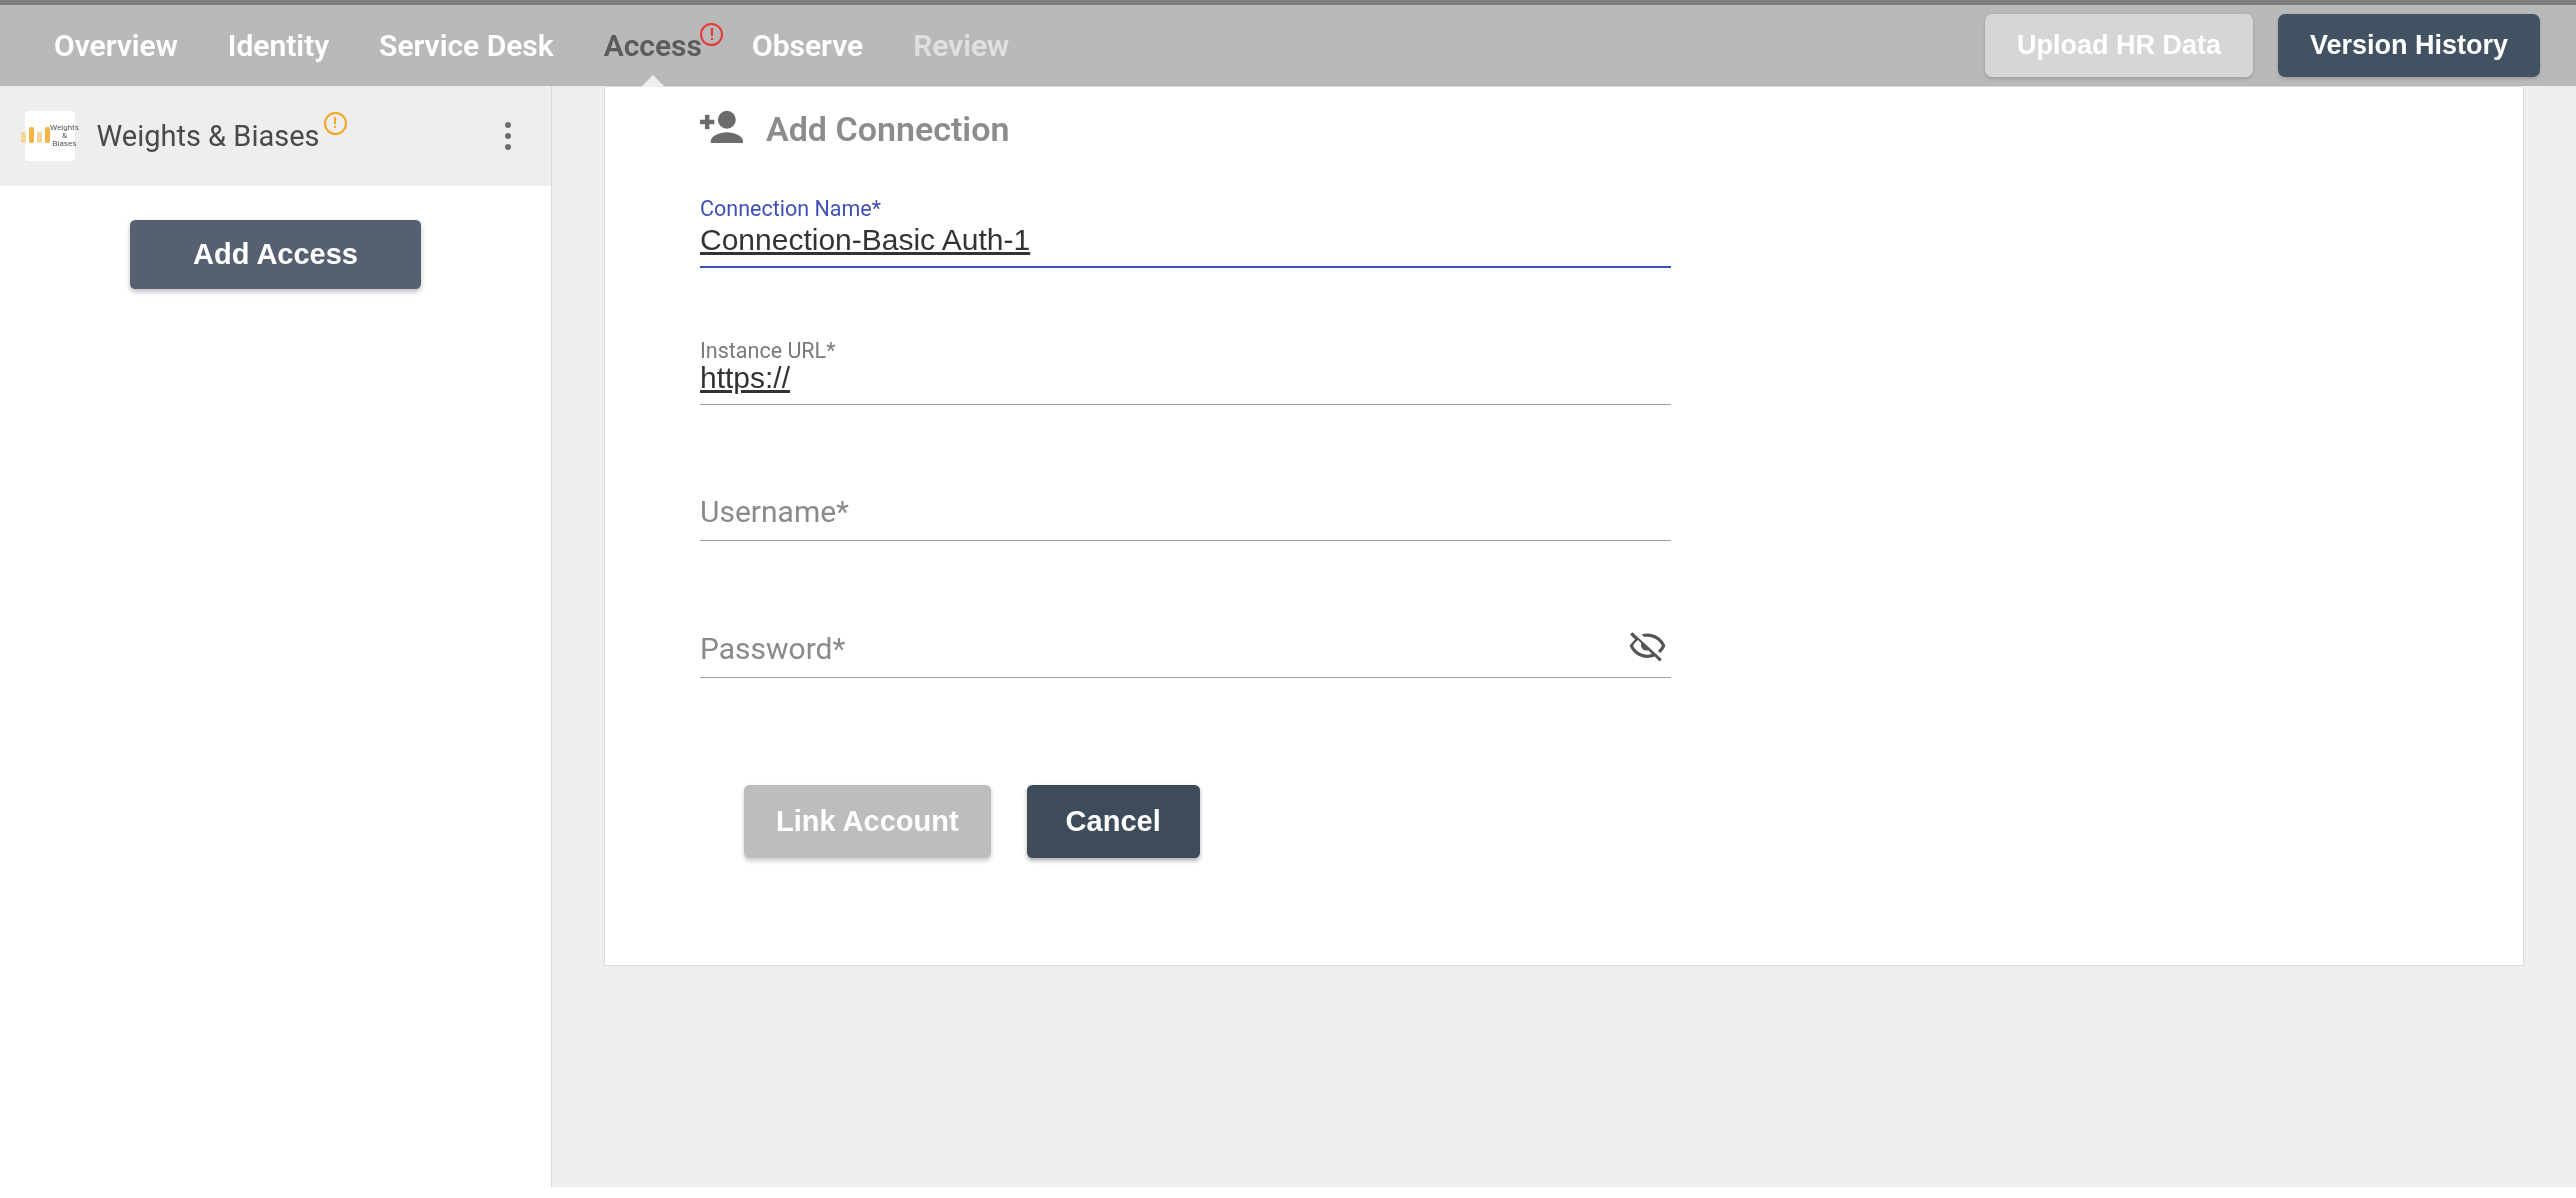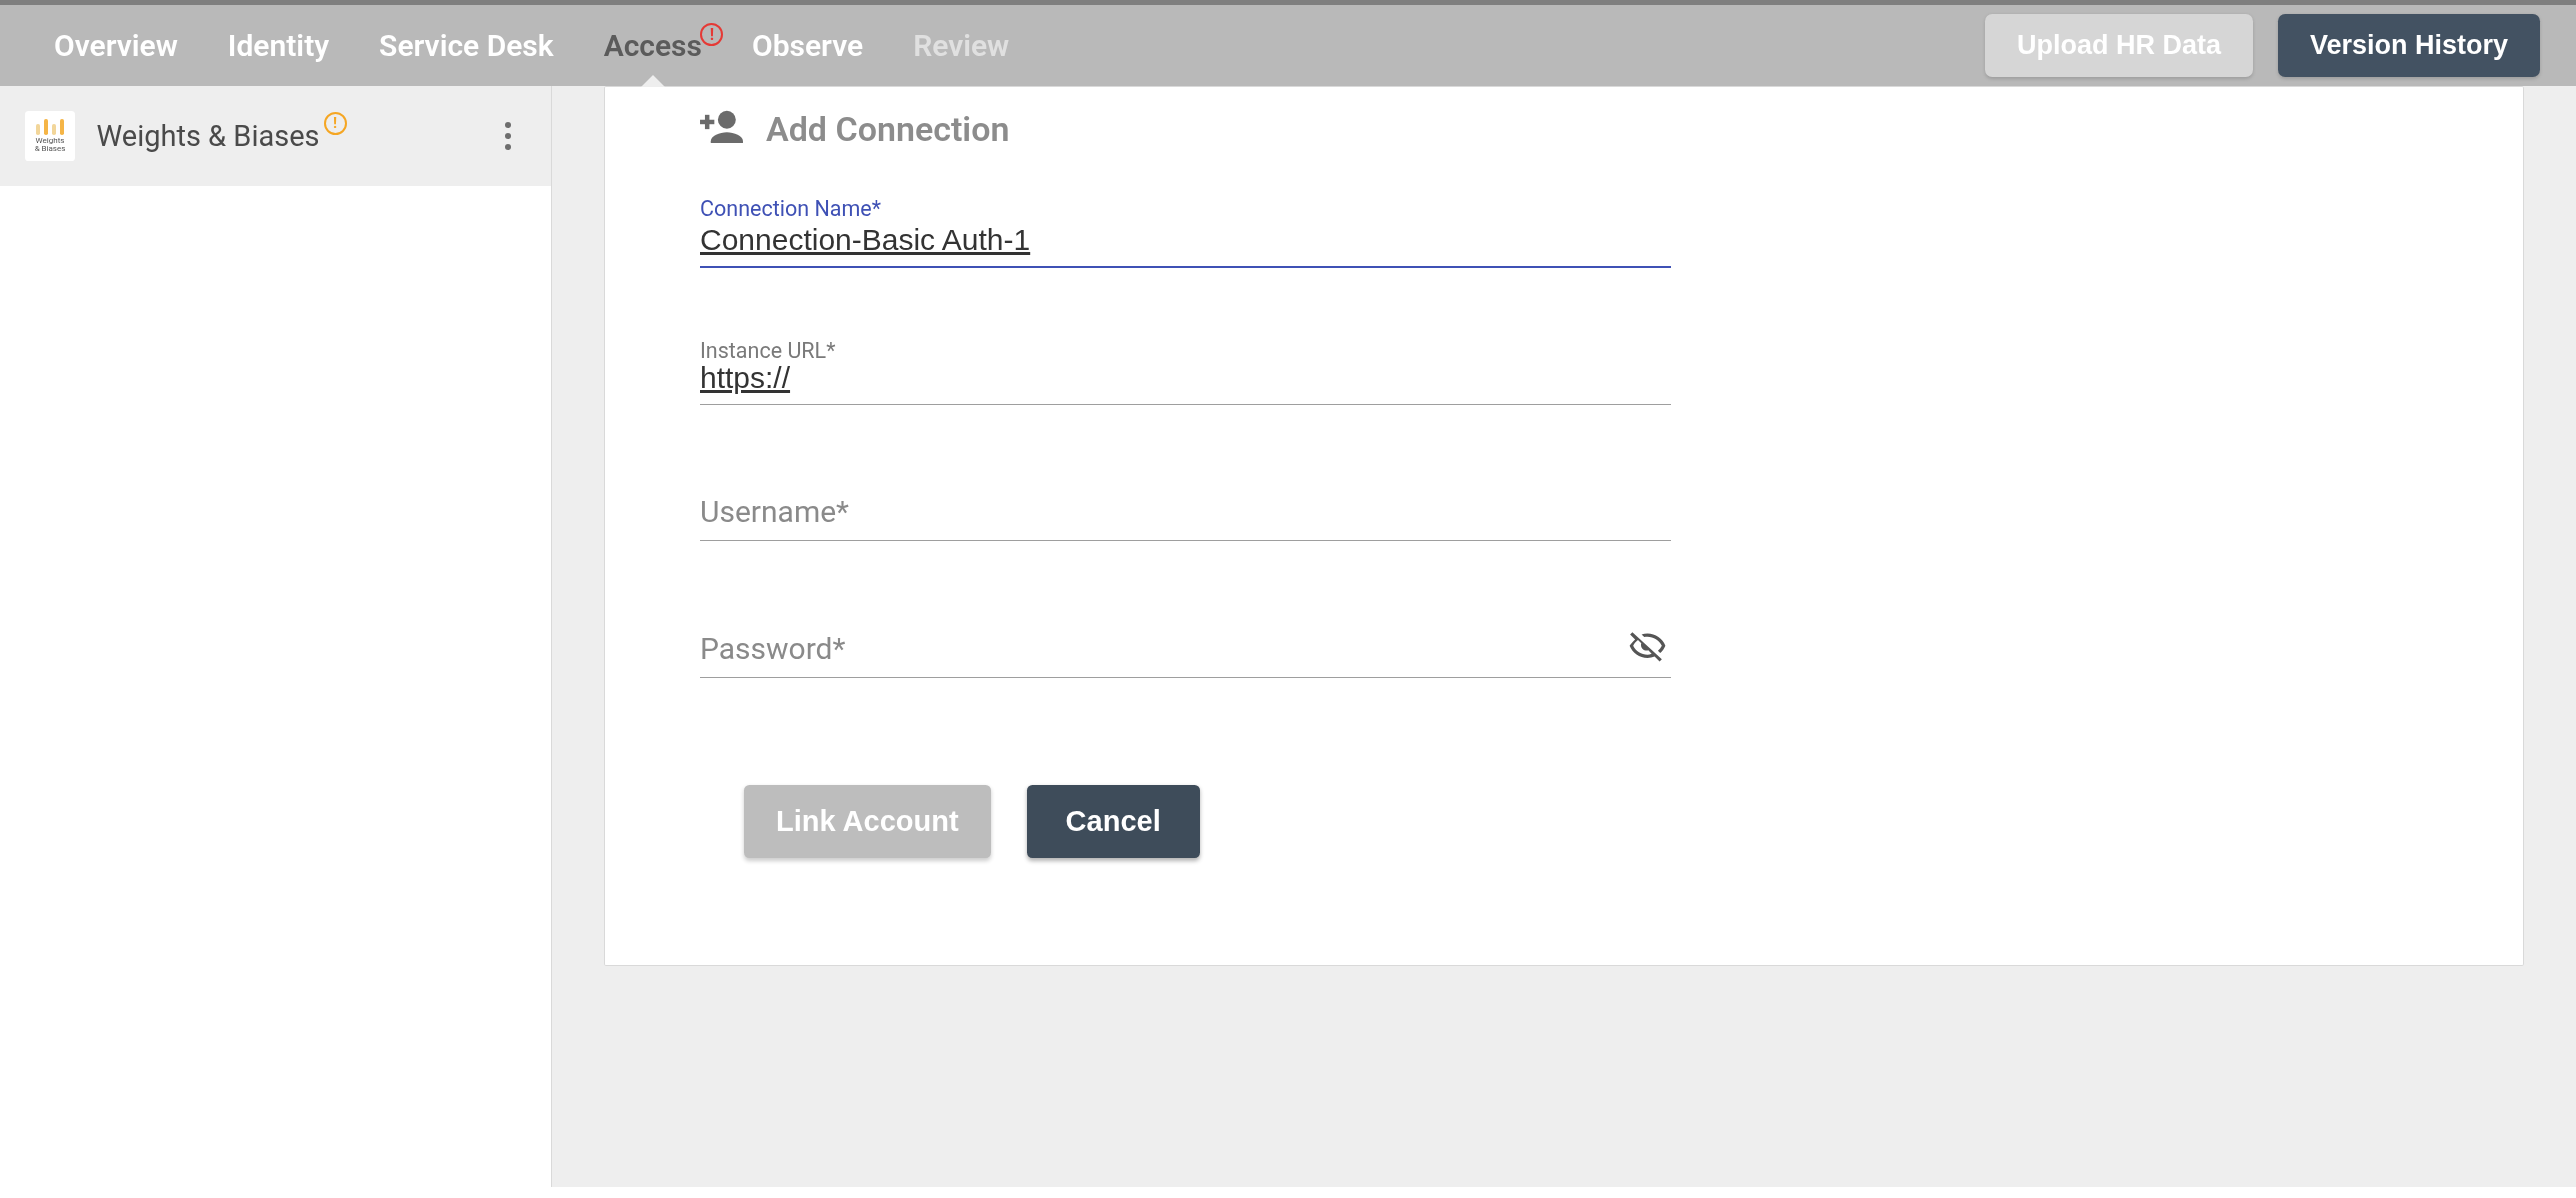--- a/index.html
+++ b/index.html
@@ -111,21 +111,20 @@
       padding: 25px 25px;
       background: #eeeeee;
       gap: 21.5px;
     }
     .sidebar-logo {
       width: 50px;
       height: 50px;
       background: #ffffff;
       border-radius: 3.6px;
       display: flex;
-      flex-direction: column;
       align-items: center;
       justify-content: center;
       font-size: 9px;
       color: #888;
       position: relative;
     }
     .sidebar-logo .dots {
       display: flex;
       gap: 3.6px;
       margin-bottom: 1.8px;
@@ -343,20 +342,23 @@
       <div class="sidebar-item-label">
         <span>Weights &amp; Biases</span>
         <span class="warn">!</span>
       </div>
       <div class="kebab">
         <span></span>
           <span></span>
           <span></span>
       </div>
     </div>
+    <div class="add-access-wrap">
+      <button class="add-access-btn">Add Access</button>
+    </div>
   </div>
 
   <div class="main">
     <div class="card">
       <div class="card-header">
         <span class="icon">
           <svg width="43" height="34" viewBox="0 0 24 19" fill="currentColor">
             <circle cx="15" cy="6" r="5"></circle>
             <path d="M15 13c-4 0-9 2-9 5v1h18v-1c0-3-5-5-9-5z"></path>
             <rect x="0" y="6" width="8" height="2.5"></rect>

